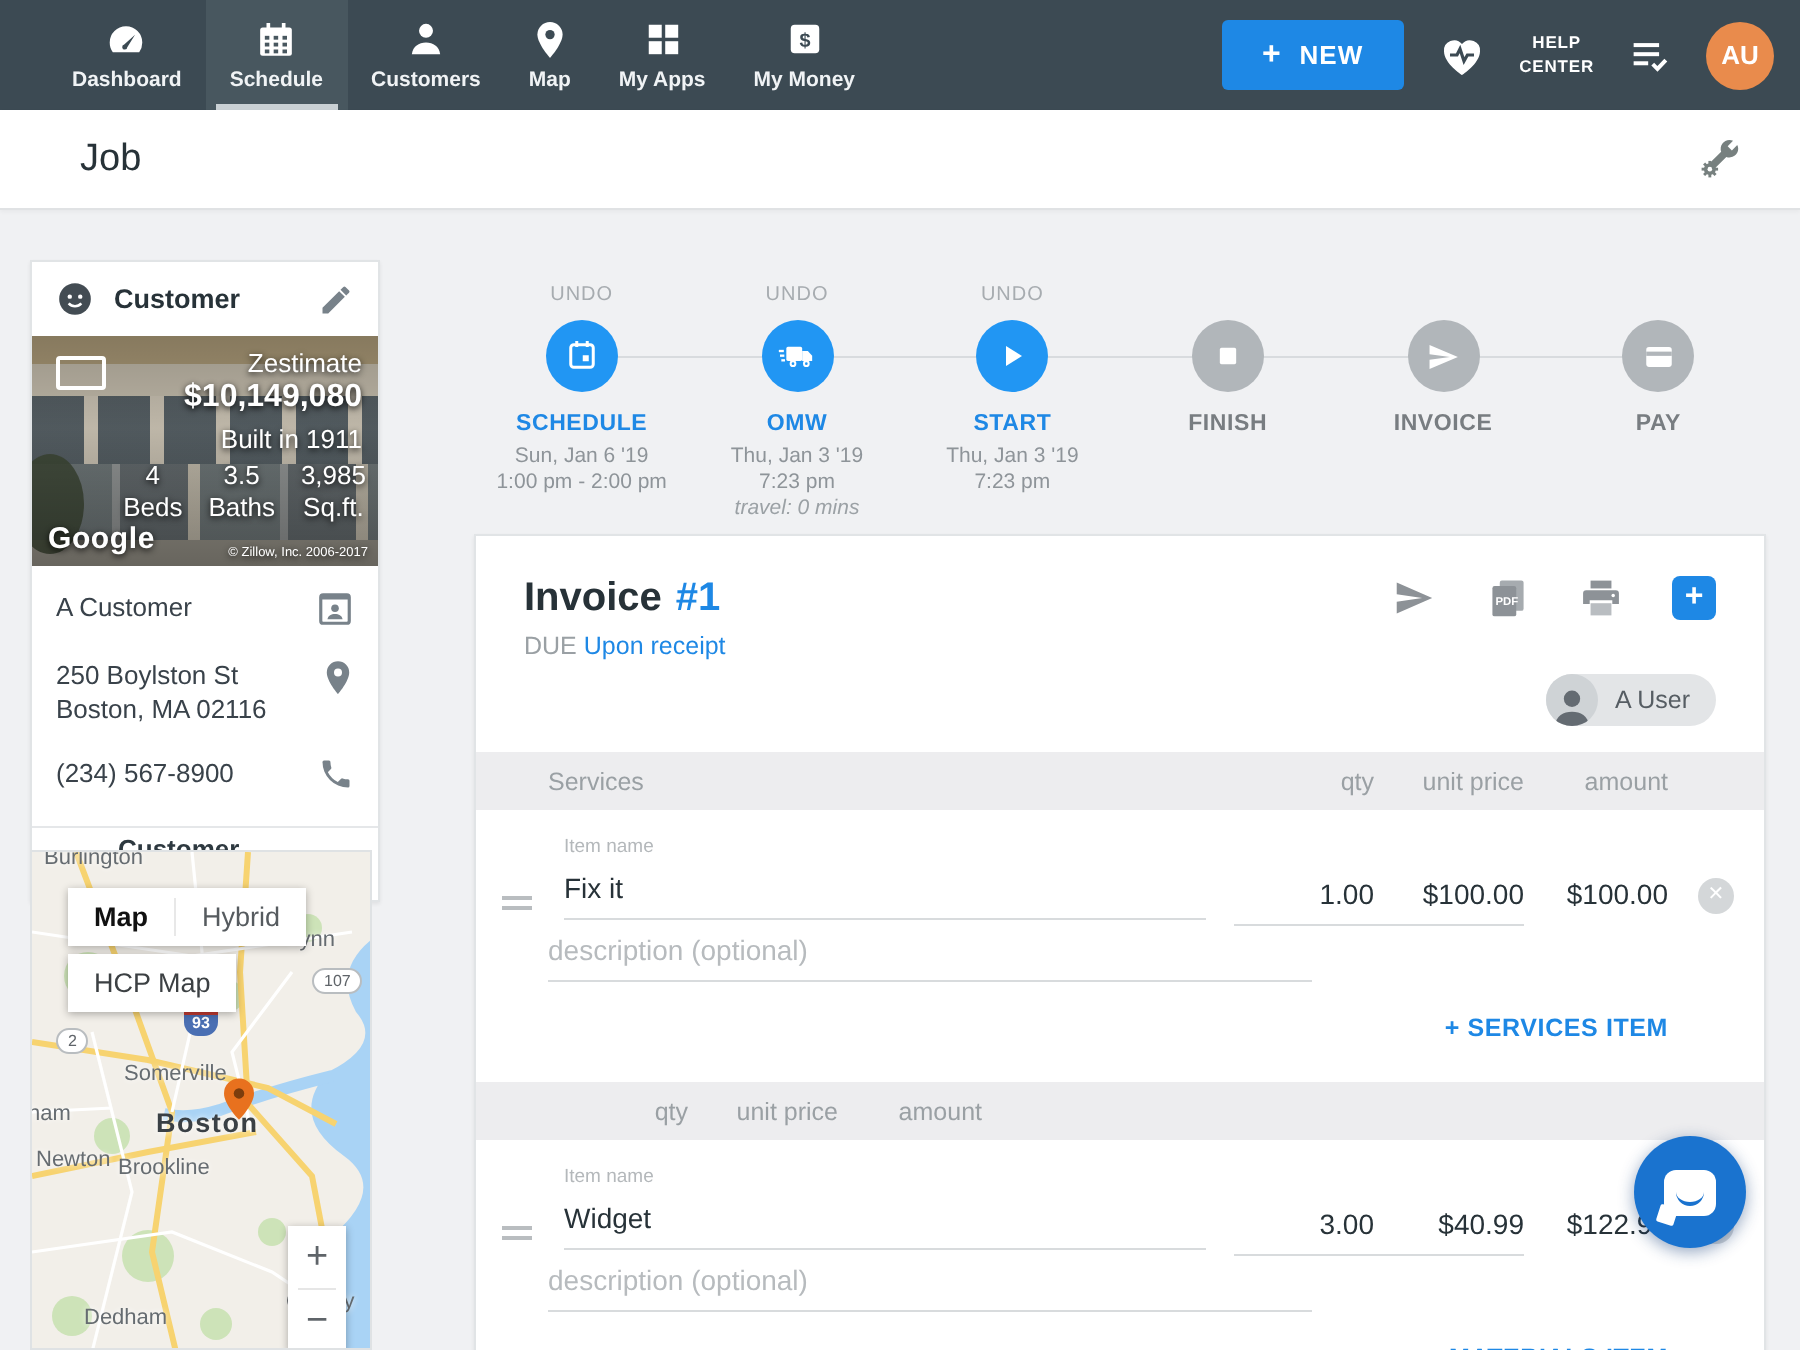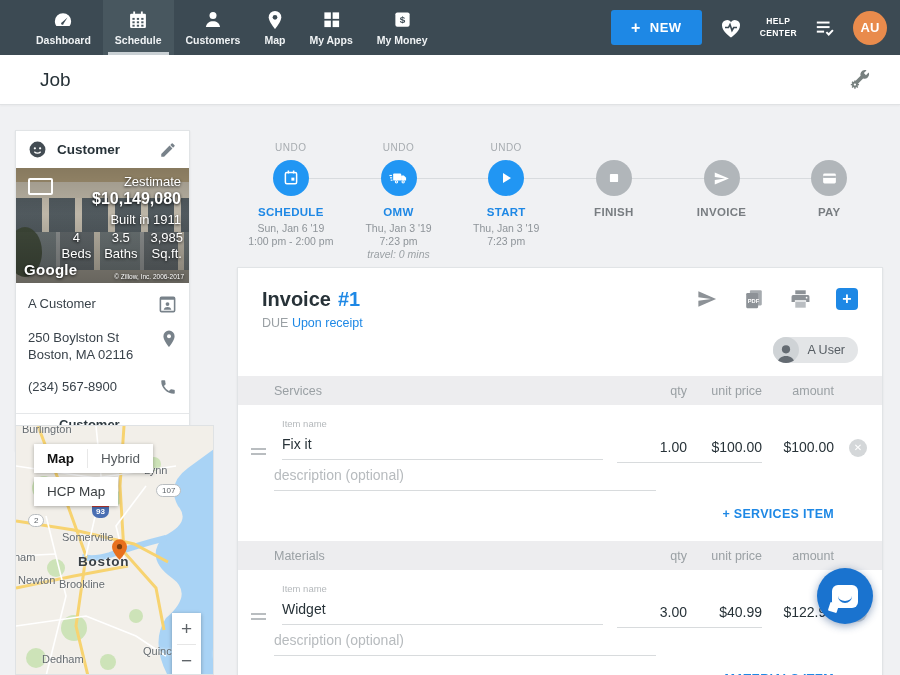--- a/index.html
+++ b/index.html
@@ -51,21 +51,21 @@
   .frame-ico { position:absolute; top:10px; left:12px; width:25px; height:17px; border:2.5px solid #fff; border-radius:2px; }
 
   .cust-rows { padding:12px 12px 2px; }
   .cust-row { display:flex; justify-content:space-between; align-items:flex-start; margin-bottom:15px; }
   .cust-row .tx { font-size:13px; color:#39424a; line-height:17px; }
   .history-row { border-top:1px solid #e5e7e9; height:37px; display:flex; align-items:center; gap:13px; padding:0 12px; cursor:pointer; }
   .history-row .tx { font-size:13px; font-weight:bold; color:#2e3940; }
   .chev { margin-left:auto; font-size:19px; color:#9aa1a6; line-height:1; margin-top:-3px; }
 
   
-  .map-card { position:absolute; left:15px; top:320px; width:199px; height:250px; background:#f2efe9; border:1px solid #dfe2e4; overflow:hidden; }
+  .map-card { position:absolute; left:15px; top:320px; width:171px; height:250px; background:#f2efe9; border:1px solid #dfe2e4; overflow:hidden; }
   .map-svg { position:absolute; inset:0; }
   .map-label { position:absolute; font-size:11px; color:#666c71; white-space:nowrap; text-shadow:0 0 3px #fff; }
   .map-label.big { font-size:13.5px; font-weight:bold; color:#3a4045; letter-spacing:.8px; }
   .shield { position:absolute; background:#fff; border:1px solid #b9bdc0; border-radius:8px; font-size:8px; color:#5f6469; padding:1px 5px; }
   .shield.interstate { background:linear-gradient(#c23b31 0 3.5px,#4a6fb3 3.5px); border:none; border-radius:2px 2px 7px 7px; color:#fff; font-weight:bold; padding:3px 4px 2px; }
   .map-type { position:absolute; left:18px; top:18px; display:flex; background:#fff; box-shadow:0 1px 4px rgba(0,0,0,.3); cursor:pointer; }
   .map-type .mbtn { padding:7px 13px; font-size:13.5px; color:#565b5f; }
   .map-type .mbtn.sel { font-weight:bold; color:#111; }
   .map-type .sep { width:1px; background:#e8e8e8; margin:5px 0; }
   .hcp-btn { position:absolute; left:18px; top:51px; background:#fff; box-shadow:0 1px 4px rgba(0,0,0,.3); padding:7px 13px; font-size:13.5px; color:#3c4043; cursor:pointer; }
@@ -579,21 +579,20 @@
         <div class="x-col">
           <span class="x-btn">✕</span>
         </div>
       </div>
       <div class="desc-row">
         <input class="line" type="text" placeholder="description (optional)" style="">
       </div>
       <div class="add-link">+ SERVICES ITEM</div>
 
       <div class="sec-bar">
-        <span class="sname">Materials</span>
         <span class="cq">qty</span>
         <span class="cu">unit price</span>
         <span class="ca">amount</span>
         <span class="cx"></span>
       </div>
       <div class="item-row">
         <span class="drag"></span>
         <div class="name-col">
           <div class="f-lbl">Item name</div>
           <input class="line" type="text" value="Widget" style="">

